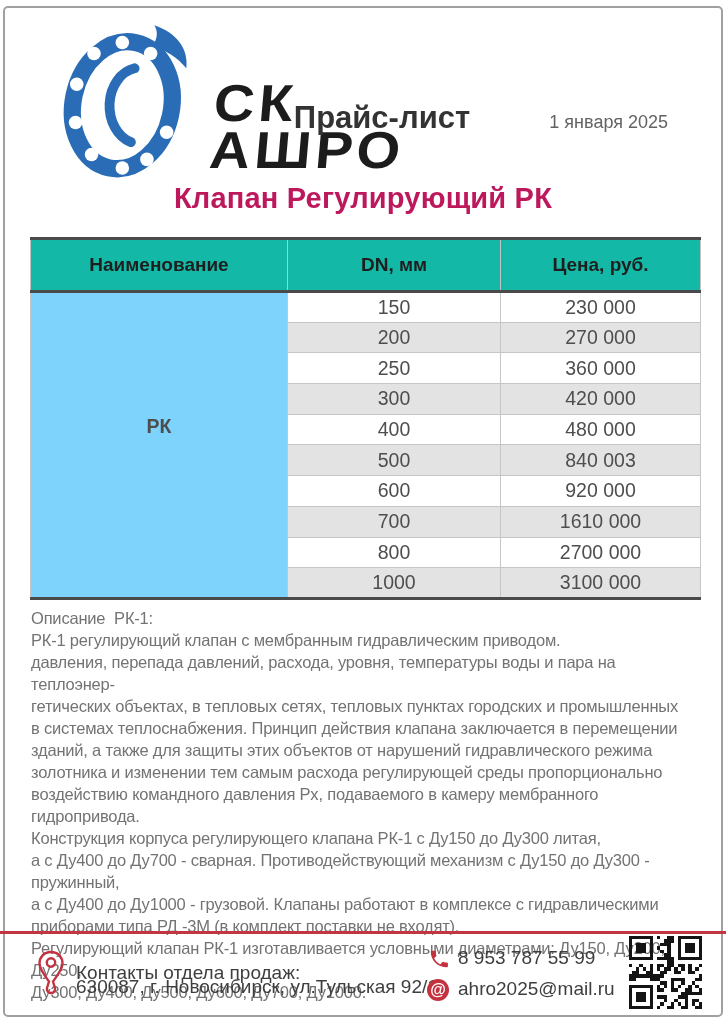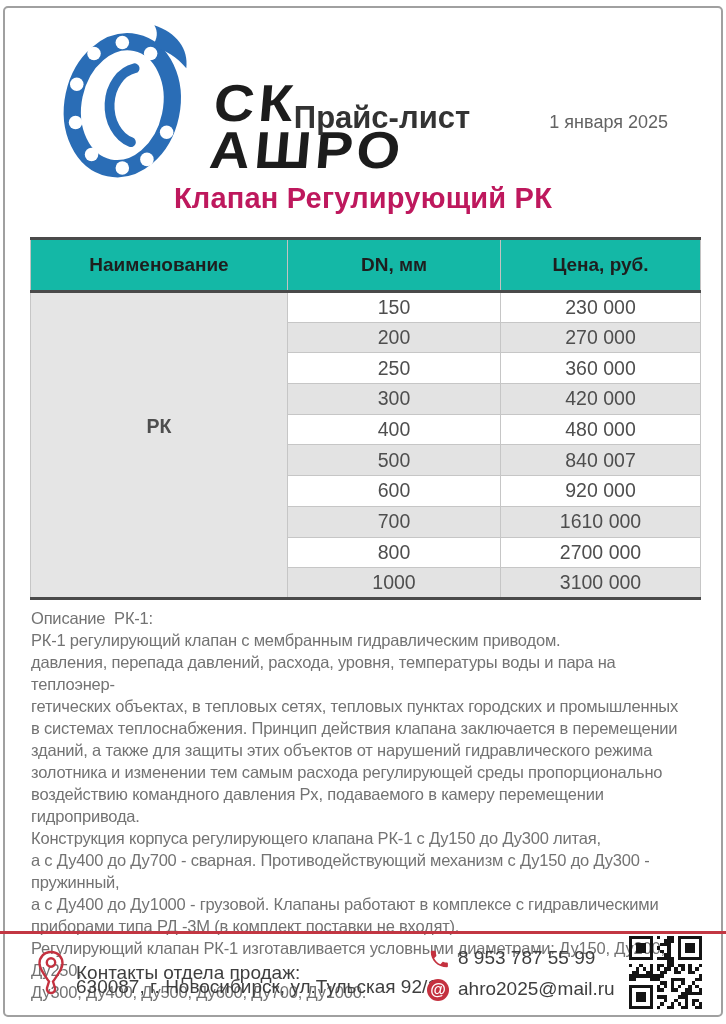--- a/index.html
+++ b/index.html
@@ -27,21 +27,21 @@
   .price-table col.c1 { width:257px; } .price-table col.c2 { width:213px; } .price-table col.c3 { width:200px; }
   .price-table thead th { height:53px; background:#14b8a6; font-size:19px; font-weight:bold;
                           color:#1e1e1e; text-align:center;
                           border-top:3px solid #4a4a4a; border-bottom:3px solid #4a4a4a;
                           border-left:1px solid #c2c2c2; border-right:1px solid #c2c2c2; }
   .price-table tbody td { height:30.7px; font-size:19.5px; color:#4e4e4e; text-align:center;
                           border:1px solid #c6c6c6; }
   .price-table { border-bottom:3px solid #4a4a4a; }
   .price-table tbody tr:nth-child(even) td.data { background:#e3e3e3; }
   .price-table tbody tr:nth-child(odd)  td.data { background:#ffffff; }
-  td.namecell { background:#e5e5e5; vertical-align:middle; text-align:center;
+  td.namecell { background:#7dd3fc; vertical-align:middle; text-align:center;
                 font-size:46px; font-weight:bold; color:#2b2b2b; }
   td.namecell .nm { transform:translateY(-18px); display:block; }
 
   
   .description { position:absolute; left:31px; top:607px; width:672px;
                  font-size:16.5px; line-height:22px; color:#737373; letter-spacing:-0.2px; }
   .desc-line { white-space:pre-wrap; }
 
   
   .divider { position:absolute; left:0; right:0; top:931px; height:2.5px; background:#c23642; }
@@ -119,21 +119,21 @@
       <tr>
           <td class="data">300</td>
           <td class="data">420 000</td>
         </tr>
       <tr>
           <td class="data">400</td>
           <td class="data">480 000</td>
         </tr>
       <tr>
           <td class="data">500</td>
-          <td class="data">840 007</td>
+          <td class="data">840 003</td>
         </tr>
       <tr>
           <td class="data">600</td>
           <td class="data">920 000</td>
         </tr>
       <tr>
           <td class="data">700</td>
           <td class="data">1610 000</td>
         </tr>
       <tr>
@@ -148,21 +148,21 @@
   </table>
 
   <div class="description">
     <div class="desc-line">Описание  РК-1:</div>
     <div class="desc-line">РК-1 регулирующий клапан с мембранным гидравлическим приводом.</div>
     <div class="desc-line">давления, перепада давлений, расхода, уровня, температуры воды и пара на теплоэнер-</div>
     <div class="desc-line">гетических объектах, в тепловых сетях, тепловых пунктах городских и промышленных</div>
     <div class="desc-line">в системах теплоснабжения. Принцип действия клапана заключается в перемещении</div>
     <div class="desc-line">зданий, а также для защиты этих объектов от нарушений гидравлического режима</div>
     <div class="desc-line">золотника и изменении тем самым расхода регулирующей среды пропорционально</div>
-    <div class="desc-line">воздействию командного давления Рх, подаваемого в камеру перемещении гидропривода.</div>
+    <div class="desc-line">воздействию командного давления Рх, подаваемого в камеру мембранного гидропривода.</div>
     <div class="desc-line">Конструкция корпуса регулирующего клапана РК-1 с Ду150 до Ду300 литая,</div>
     <div class="desc-line">а с Ду400 до Ду700 - сварная. Противодействующий механизм с Ду150 до Ду300 - пружинный,</div>
     <div class="desc-line">а с Ду400 до Ду1000 - грузовой. Клапаны работают в комплексе с гидравлическими</div>
     <div class="desc-line">приборами типа РД -3М (в комплект поставки не входят).</div>
     <div class="desc-line">Регулирующий клапан РК-1 изготавливается условными диаметрами: Ду150, Ду200, Ду250,</div>
     <div class="desc-line">Ду300, Ду400, Ду500, Ду600, Ду700, Ду1000.</div>
   </div>
 
   <div class="divider"></div>
 

